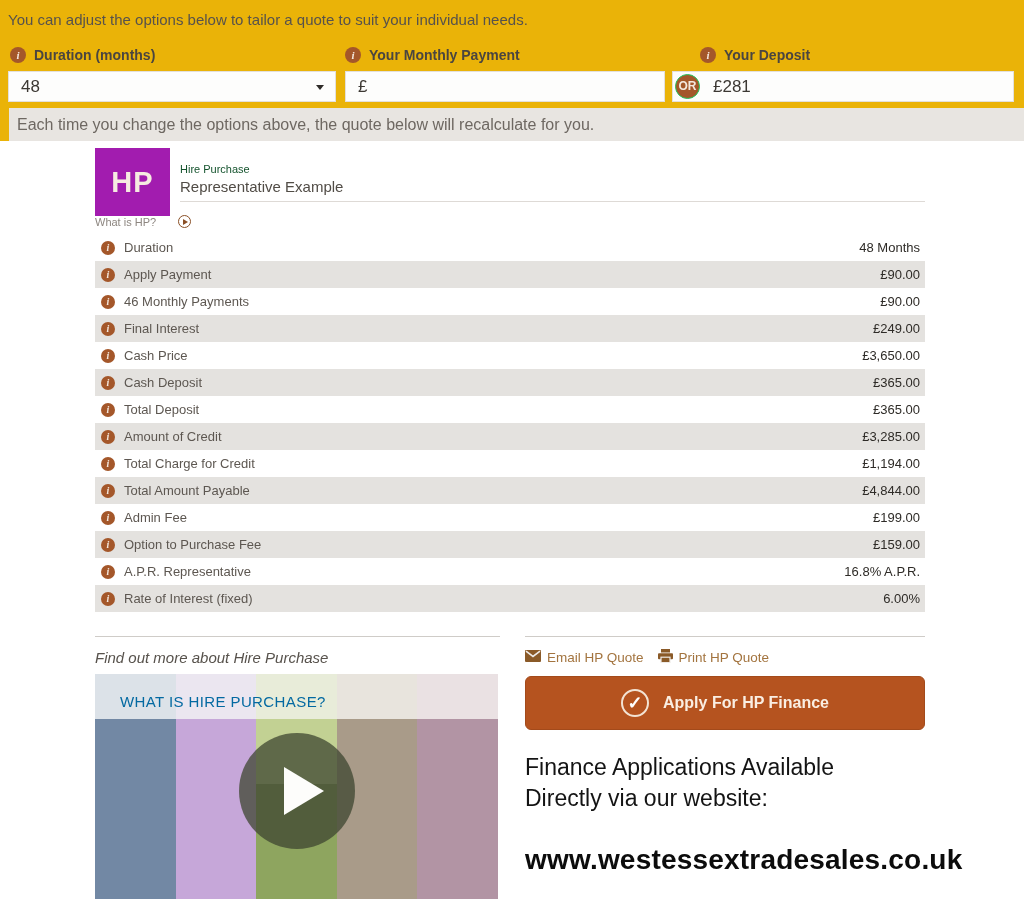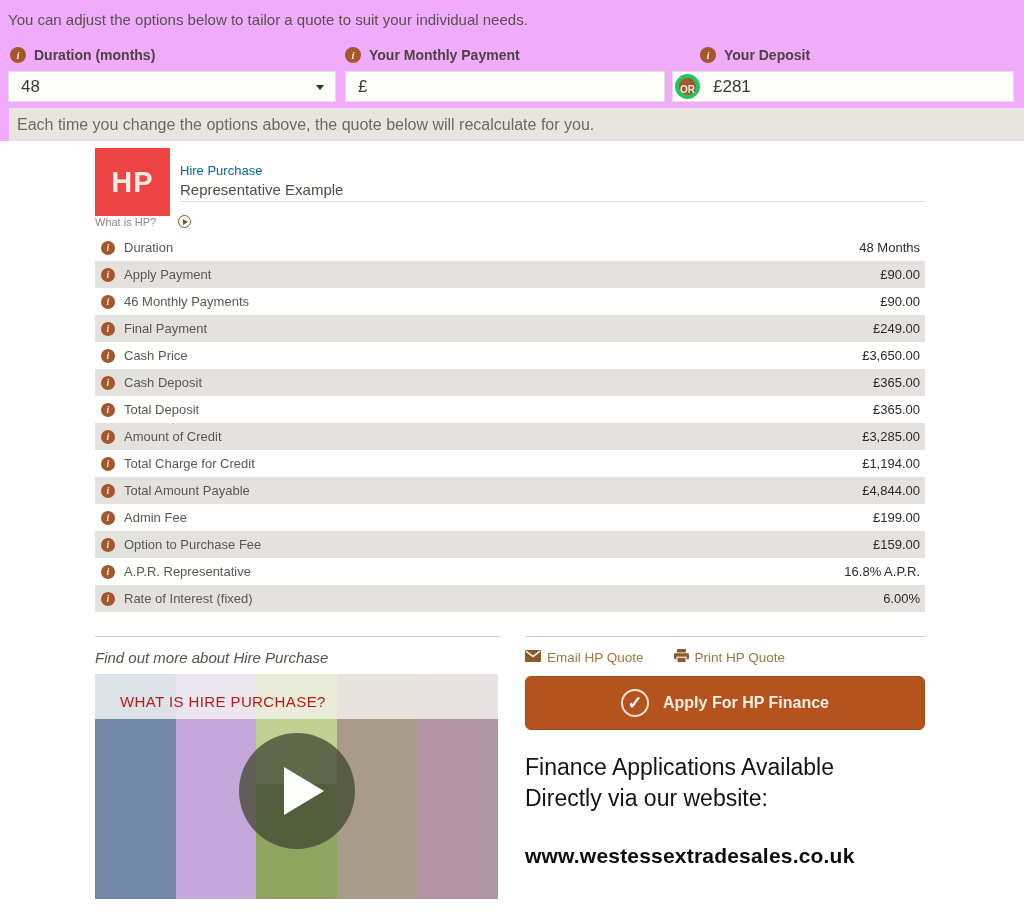--- a/index.html
+++ b/index.html
@@ -8,21 +8,21 @@
     font-family:"Liberation Sans", sans-serif;
     background:#ffffff;
     position:relative;
     overflow:hidden;
     color:#332f2b;
   }
 
   
   .topbar {
     position:absolute; left:0; top:0; width:1024px; height:141px;
-    background:#f0abfc;
+    background:#eab308;
   }
   .intro-text {
     position:absolute; left:8px; top:11px;
     font-size:15px; color:#57524c;
   }
   .field-label {
     position:absolute; top:47px;
     display:flex; align-items:center; gap:8px;
     font-size:14px; color:#4a4540; font-weight:bold;
   }
@@ -49,40 +49,40 @@
     position:absolute; right:11px; top:13px;
     width:0; height:0;
     border-left:4px solid transparent; border-right:4px solid transparent;
     border-top:5px solid #2e2b28;
   }
   .input-monthly { left:345px; width:320px; padding-left:12px; }
   .input-deposit { left:672px; width:342px; padding-left:40px; }
   .or-badge {
     position:absolute; left:2px; top:2px;
     width:25px; height:25px; border-radius:50%;
-    background:#a4572a; border:4px solid #22c55e;
-    color:#f4e8de; font-size:10px; font-weight:bold;
+    background:#a4572a; border:1px solid #22c55e;
+    color:#f4e8de; font-size:12px; font-weight:bold;
     line-height:23px; text-align:center;
   }
   .recalc-bar {
     position:absolute; left:9px; top:108px; width:1024px; height:33px;
     background:#e8e5e1;
     font-size:16px; color:#6e6862; line-height:33px; padding-left:8px;
   }
 
   
   .quote-header { position:absolute; left:95px; top:148px; width:830px; height:84px; }
   .hp-logo {
     position:absolute; left:0; top:0; width:75px; height:68px;
-    background:#ef4444; color:#f6ebe1;
+    background:#a21caf; color:#f6ebe1;
     font-size:29px; font-weight:bold; letter-spacing:1px;
     display:flex; align-items:center; justify-content:center;
   }
   .hp-titles { position:absolute; left:85px; top:15px; }
-  .hp-product { font-size:13px; color:#0369a1; }
+  .hp-product { font-size:11px; color:#14532d; }
   .hp-subtitle { font-size:15px; color:#514c46; margin-top:3px; }
   .hp-divider {
     position:absolute; left:85px; right:0; top:53px;
     border-bottom:1px solid #dedad6;
   }
   .whatis-link {
     position:absolute; left:0; top:67px;
     display:flex; align-items:center; gap:22px;
     font-size:11px; color:#8d8680; cursor:pointer;
   }
@@ -117,56 +117,56 @@
     position:relative; display:flex; cursor:pointer;
   }
   .strip { flex:1; }
   .strip-1 { background:linear-gradient(to bottom, #dce2e8 0 45px, #7288a4 45px); }
   .strip-2 { background:linear-gradient(to bottom, #ebe6f0 0 45px, #c6a7d9 45px); }
   .strip-3 { background:linear-gradient(to bottom, #e8ecd9 0 45px, #c2d193 45px 110px, #8ea55f 110px); }
   .strip-4 { background:linear-gradient(to bottom, #e8e4dd 0 45px, #a99b89 45px); }
   .strip-5 { background:linear-gradient(to bottom, #eae1e3 0 45px, #b294a4 45px); }
   .thumb-title {
     position:absolute; left:25px; top:19px;
-    font-size:15px; color:#b91c1c; letter-spacing:0.4px;
+    font-size:15px; color:#0369a1; letter-spacing:0.4px;
   }
   .play-big {
     position:absolute; left:50%; top:52%; transform:translate(-50%,-50%);
     width:116px; height:116px; border-radius:50%;
     background:rgba(62,70,48,0.75);
   }
   .play-big::after {
     content:""; position:absolute; left:45px; top:34px;
     border-left:40px solid #fdfdfb;
     border-top:24px solid transparent; border-bottom:24px solid transparent;
   }
 
   .footer-right {
     position:absolute; left:525px; top:636px; width:400px;
     border-top:1px solid #cfccc8; padding-top:12px;
   }
-  .quote-links { display:flex; gap:30px; align-items:center; }
+  .quote-links { display:flex; gap:14px; align-items:center; }
   .quote-link {
     display:flex; align-items:center; gap:6px;
     font-size:13.5px; color:#a3743f; cursor:pointer;
   }
   .apply-btn {
     margin-top:10px; width:400px; height:54px;
     background:#b5531f; border:1px solid #a34a1b; border-radius:6px;
     display:flex; align-items:center; justify-content:center; gap:14px;
     color:#faeee2; font-size:16px; font-weight:bold;
     font-family:"Liberation Sans", sans-serif; cursor:pointer;
   }
   .check-circle {
     width:28px; height:28px; border:2px solid #f3e3d3; border-radius:50%;
     font-size:18px; font-weight:bold; color:#ffffff;
     line-height:25px; text-align:center; flex:0 0 auto;
   }
   .promo-text { margin-top:22px; font-size:23px; color:#141414; line-height:1.35; }
-  .website-text { margin-top:30px; font-size:21px; font-weight:bold; color:#0c0c0c; letter-spacing:0.2px; }
+  .website-text { margin-top:30px; font-size:28px; font-weight:bold; color:#0c0c0c; letter-spacing:0.2px; }
 </style>
 </head>
 <body>
 
 <div class="topbar">
   <div class="intro-text">You can adjust the options below to tailor a quote to suit your individual needs.</div>
 
   <div class="field-label lbl-duration">
     <span class="info-icon">i</span>
     <span>Duration (months)</span>
@@ -219,21 +219,21 @@
     <span class="row-label">Apply Payment</span>
     <span class="row-value">£90.00</span>
   </div>
   <div class="rate-row">
     <span class="info-icon">i</span>
     <span class="row-label">46 Monthly Payments</span>
     <span class="row-value">£90.00</span>
   </div>
   <div class="rate-row">
     <span class="info-icon">i</span>
-    <span class="row-label">Final Payment</span>
+    <span class="row-label">Final Interest</span>
     <span class="row-value">£249.00</span>
   </div>
   <div class="rate-row">
     <span class="info-icon">i</span>
     <span class="row-label">Cash Price</span>
     <span class="row-value">£3,650.00</span>
   </div>
   <div class="rate-row">
     <span class="info-icon">i</span>
     <span class="row-label">Cash Deposit</span>

